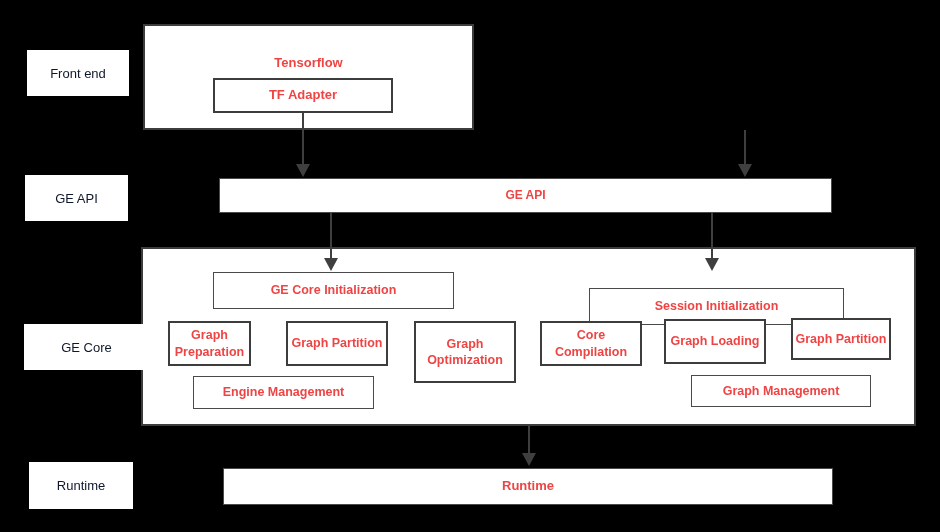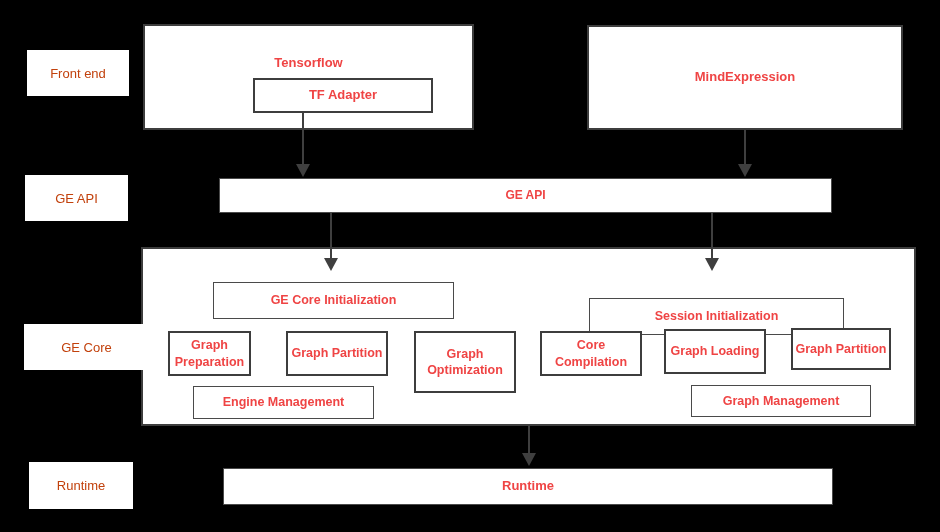--- a/index.html
+++ b/index.html
@@ -10,24 +10,24 @@
   }
   .box{
     position:absolute;background:#ffffff;border:2px solid #3d3d3d;
     display:flex;align-items:center;justify-content:center;text-align:center;
     box-sizing:border-box;color:#ef4444;z-index:2;line-height:1.3;font-weight:bold;
   }
   .thin{border-width:1.5px;border-color:#4a4a4a;}
   .bigbox{z-index:1;}
   .rowlabel{
     position:absolute;background:#ffffff;display:flex;align-items:center;justify-content:center;
-    text-align:center;color:#c2410c;font-size:13px;z-index:2;box-sizing:border-box;
+    text-align:center;color:#0f172a;font-size:13px;z-index:2;box-sizing:border-box;
   }
   .fs12{font-size:12px;}
-  .fs125{font-size:12.5px;margin-top:10px;}
+  .fs125{font-size:12.5px;}
   .fs13{font-size:13px;}
   .tf-title{position:absolute;top:29px;left:0;width:100%;text-align:center;font-size:13px;}
   .arrow{position:absolute;width:14px;z-index:3;}
   .arrow .shaft{position:absolute;left:6px;top:0;bottom:11px;width:2px;background:#3f3f3f;}
   .arrow .head{
     position:absolute;left:0;bottom:0;width:0;height:0;
     border-left:7px solid transparent;border-right:7px solid transparent;
     border-top:13px solid #3f3f3f;
   }
 </style>
@@ -37,23 +37,22 @@
 <div id="canvas">
 
   <div class="rowlabel" style="left:27px;top:50px;width:102px;height:46px;">Front end</div>
   <div class="rowlabel" style="left:25px;top:175px;width:103px;height:46px;">GE API</div>
   <div class="rowlabel" style="left:24px;top:324px;width:125px;height:46px;">GE Core</div>
   <div class="rowlabel" style="left:29px;top:462px;width:104px;height:47px;">Runtime</div>
 
   <div class="box bigbox" style="left:143px;top:24px;width:331px;height:106px;align-items:flex-start;">
     <div class="tf-title">Tensorflow</div>
   </div>
-  <div class="box fs13" style="left:213px;top:78px;width:180px;height:35px;margin-left:40px;">TF Adapter</div>
+  <div class="box fs13" style="left:213px;top:78px;width:180px;height:35px;">TF Adapter</div>
 
-  <div class="box fs13 bigbox" style="left:587px;top:25px;width:316px;height:105px;">MindExpression</div>
 
   <div class="box thin fs12" style="left:219px;top:178px;width:613px;height:35px;">GE API</div>
 
   <div class="box bigbox" style="left:141px;top:247px;width:775px;height:179px;"></div>
 
   <div class="box thin fs125" style="left:213px;top:272px;width:241px;height:37px;">GE Core Initialization</div>
   <div class="box thin fs125" style="left:589px;top:288px;width:255px;height:37px;">Session Initialization</div>
 
   <div class="box fs125" style="left:168px;top:321px;width:83px;height:45px;">Graph Preparation</div>
   <div class="box fs125" style="left:286px;top:321px;width:102px;height:45px;">Graph Partition</div>

